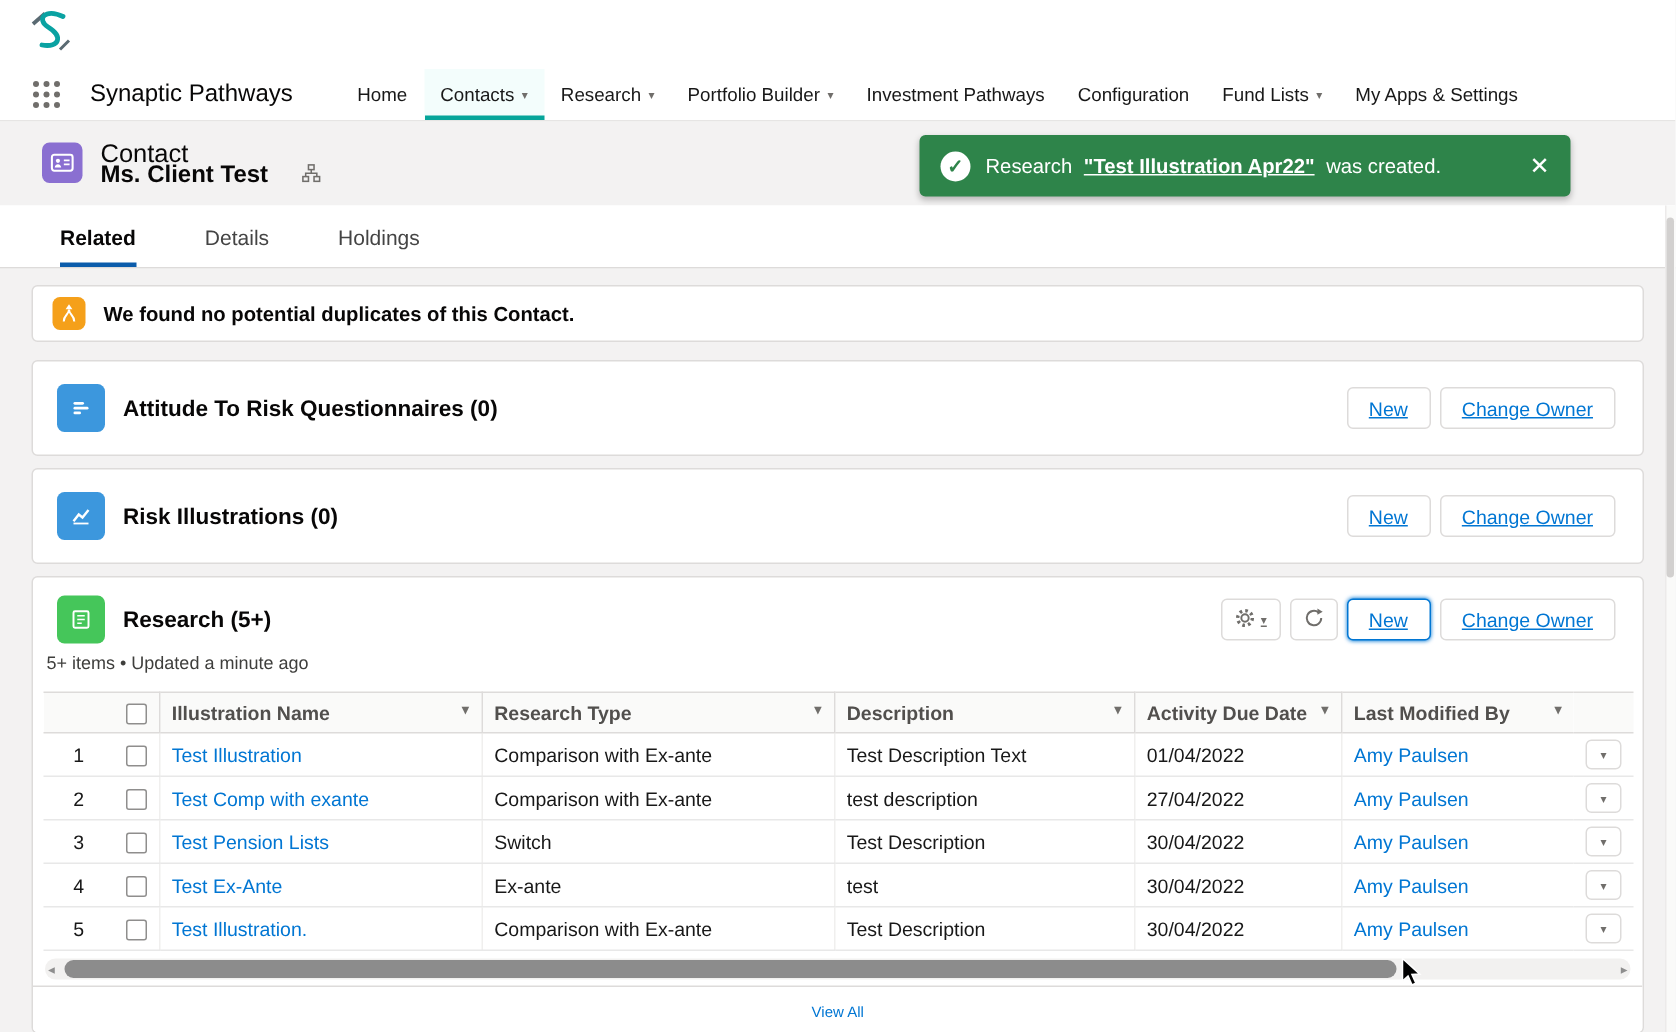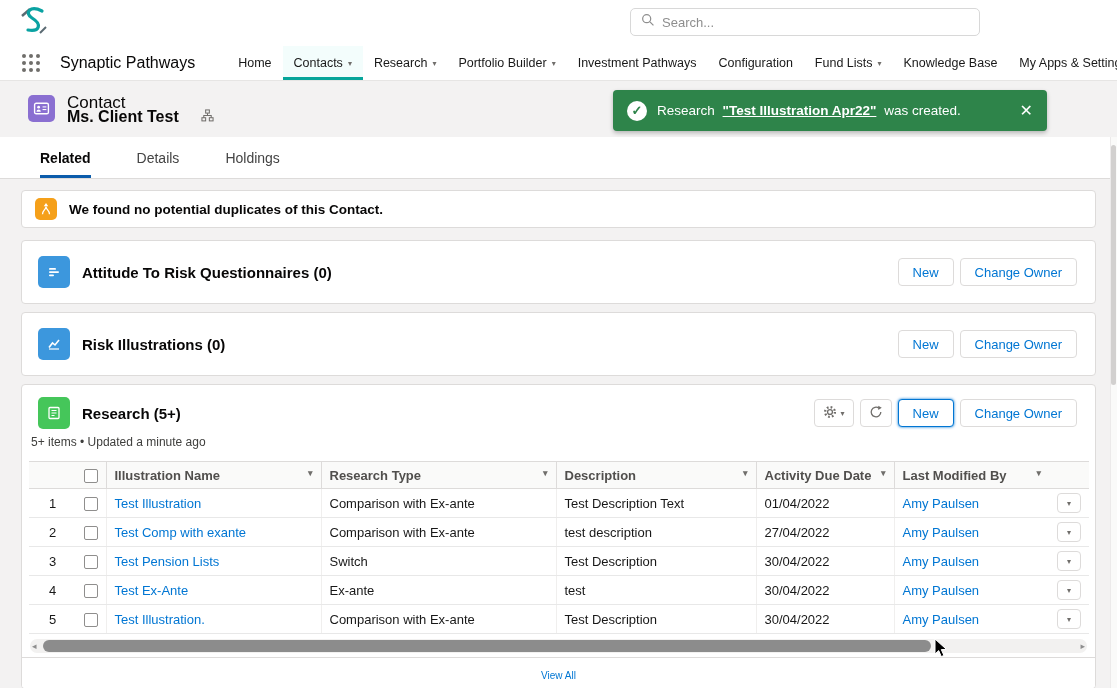--- a/index.html
+++ b/index.html
@@ -63,21 +63,21 @@
   .dup-msg { font-size:13.5px; font-weight:700; color:#080707; }
   .list-card { height:64px; display:flex; align-items:center; padding:0 18px 0 16px; margin-bottom:8px; }
   .list-card .sq-icon { width:32px; height:32px; }
   .icon-blue { background:#3c97dd; }
   .icon-green { background:#45c65a; }
   .card-title { font-size:15px; font-weight:700; color:#080707; margin-left:12px; }
   .btn-group { margin-left:auto; display:flex; gap:6px; }
   .btn {
     height:28px; padding:0 14px; background:#fff; border:1px solid #dddbda;
     border-radius:4px; color:#0176d3; font-size:13px; cursor:pointer;
-    font-family:"Liberation Sans", sans-serif; display:flex; align-items:center; gap:4px;
+    font-family:"Liberation Sans", sans-serif; display:flex; align-items:center; gap:4px;text-decoration:underline;
   }
   .btn.focused { border-color:#0176d3; box-shadow:0 0 3px #0176d3; }
   .btn.icon-btn { padding:0 8px; color:#706e6b; }
   
   .research-card { height:305px; margin-bottom:0; padding:0; overflow:hidden; }
   .research-head { display:flex; align-items:center; padding:12px 18px 0 16px; }
   .research-sub { font-size:12px; color:#3e3e3c; margin:6px 0 12px 9px; }
   table.grid { border-collapse:collapse; table-layout:fixed; width:1060px; margin:0 0 0 7px; font-size:13px; }
   table.grid th, table.grid td { overflow:hidden; white-space:nowrap; text-overflow:ellipsis; }
   thead th {
@@ -117,29 +117,20 @@
 <body>
 
 <header class="topbar">
   <span class="logo">
     <svg width="36" height="40" viewBox="0 0 36 40">
       <path d="M14 6 L6 13" stroke="#5a6a72" stroke-width="2.5" fill="none"></path>
       <path d="M26 8 C14 2 8 10 16 15 C26 21 24 29 12 27" stroke="#0aa2a2" stroke-width="3.2" fill="none" stroke-linecap="round"></path>
       <path d="M24 30 L30 24" stroke="#5a6a72" stroke-width="2" fill="none"></path>
     </svg>
   </span>
-  <div class="search-box">
-    <span>
-      <svg width="14" height="14" viewBox="0 0 16 16">
-        <circle cx="6.5" cy="6.5" r="4.6" stroke="#8e8e8e" stroke-width="1.4" fill="none"></circle>
-        <line x1="10.2" y1="10.2" x2="14.2" y2="14.2" stroke="#8e8e8e" stroke-width="1.4"></line>
-      </svg>
-    </span>
-    <input placeholder="Search..." style="">
-  </div>
 </header>
 
 <nav class="navbar">
   <div class="waffle">
     <i></i>
       <i></i>
       <i></i>
       <i></i>
       <i></i>
       <i></i>
@@ -166,23 +157,20 @@
     </div>
     <div class="nav-item">
       <span>Investment Pathways</span>
     </div>
     <div class="nav-item">
       <span>Configuration</span>
     </div>
     <div class="nav-item">
       <span>Fund Lists</span>
       <span class="nav-chev">▾</span>
-    </div>
-    <div class="nav-item">
-      <span>Knowledge Base</span>
     </div>
     <div class="nav-item">
       <span>My Apps &amp; Settings</span>
     </div>
   </div>
 </nav>
 
 <div class="record-header">
   <div class="record-icon">
     <svg width="17" height="17" viewBox="0 0 16 16">

